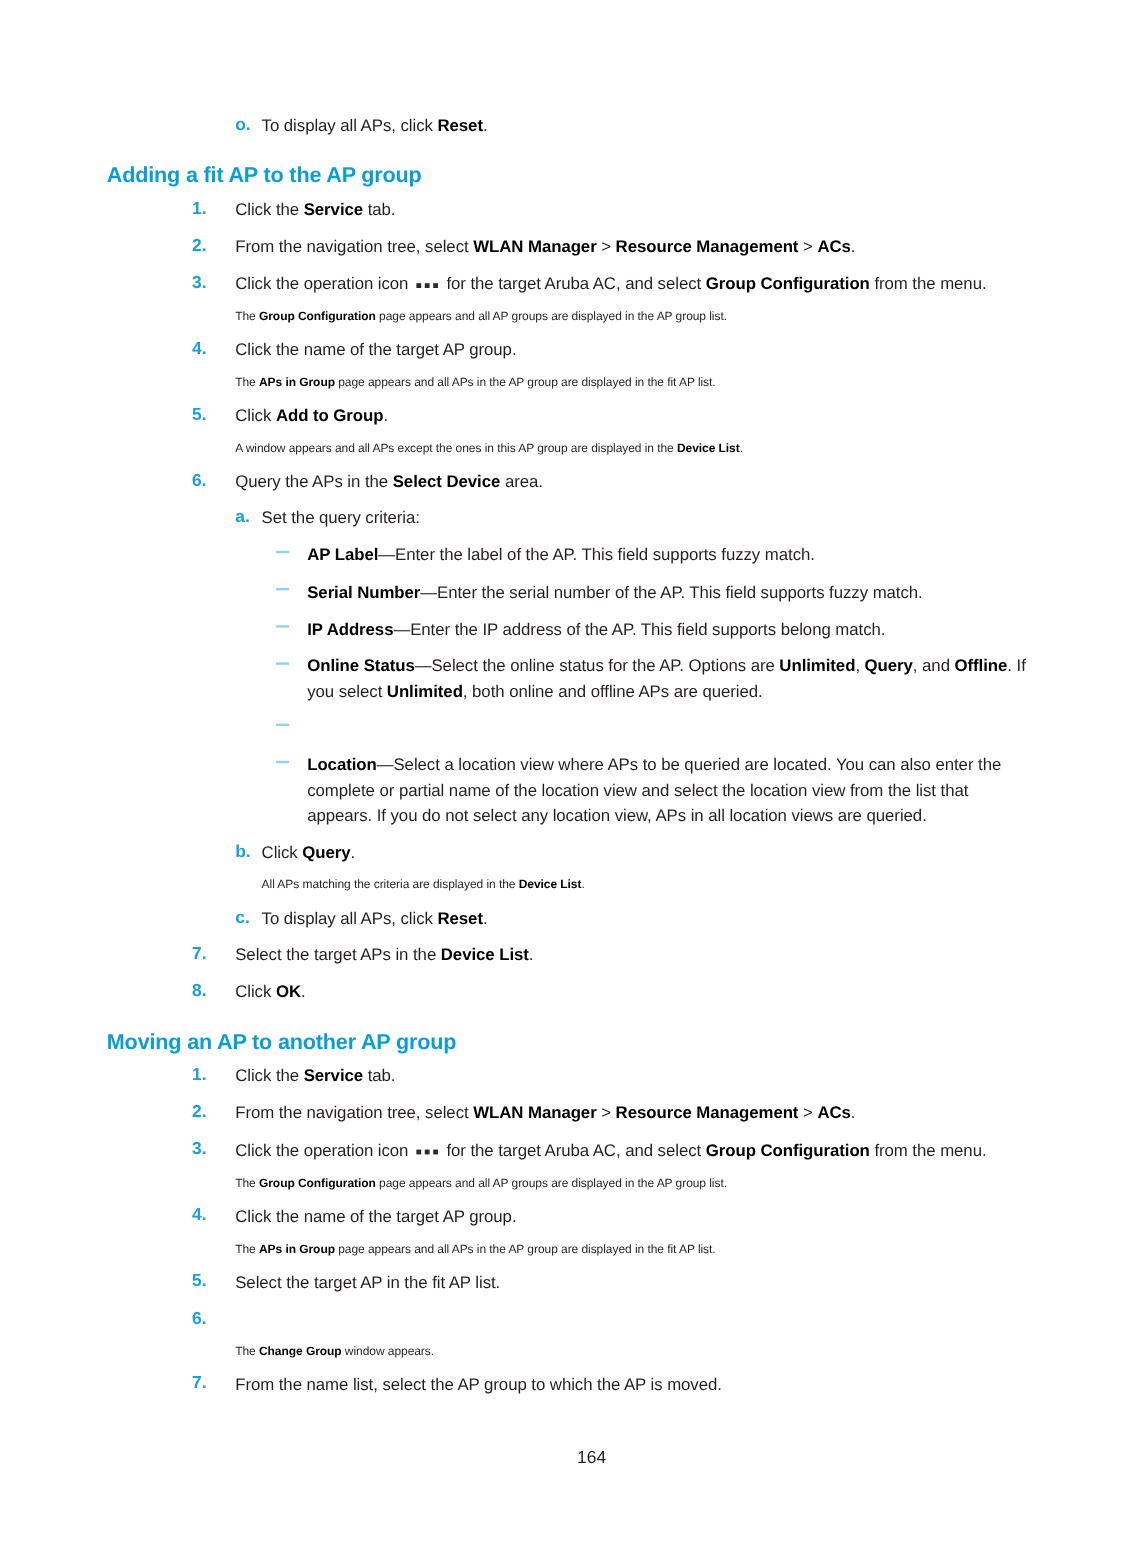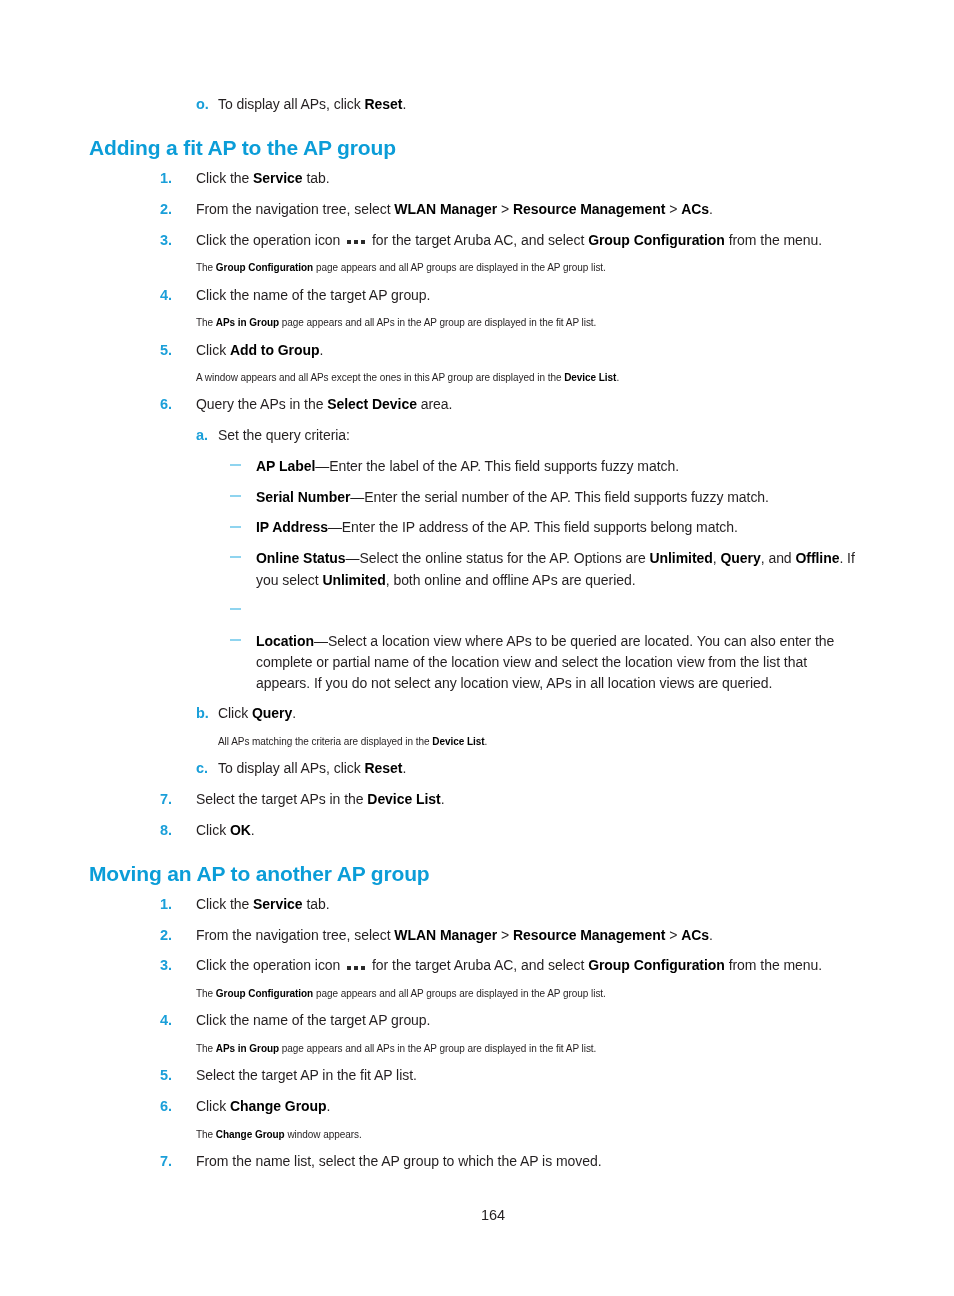--- a/index.html
+++ b/index.html
@@ -28,21 +28,21 @@
   .content {
     position: absolute;
     left: 89px;
     top: 94px;
     width: 768px;
   }
 
   
   .section-heading {
     color: #0b9dd8;
-    font-size: 21px;
+    font-size: 18px;
     font-weight: bold;
     letter-spacing: -0.15px;
     margin: 19px 0 7px 0;
     line-height: 1.25;
   }
 
   
   .row {
     display: flex;
     align-items: flex-start;
@@ -261,21 +261,20 @@
 
     <div class="cont lvl1-cont"><span>The </span><b>APs in Group</b><span> page appears and all APs in the AP group are displayed in the fit AP list.</span></div>
 
     <div class="row lvl1">
       <span class="marker">5.</span>
       <span class="body">Select the target AP in the fit AP list.</span>
     </div>
 
     <div class="row lvl1">
       <span class="marker">6.</span>
-      <span class="body"><span>Click </span><b>Change Group</b><span>.</span></span>
     </div>
 
     <div class="cont lvl1-cont"><span>The </span><b>Change Group</b><span> window appears.</span></div>
 
     <div class="row lvl1">
       <span class="marker">7.</span>
       <span class="body">From the name list, select the AP group to which the AP is moved.</span>
     </div>
 
   </div>

